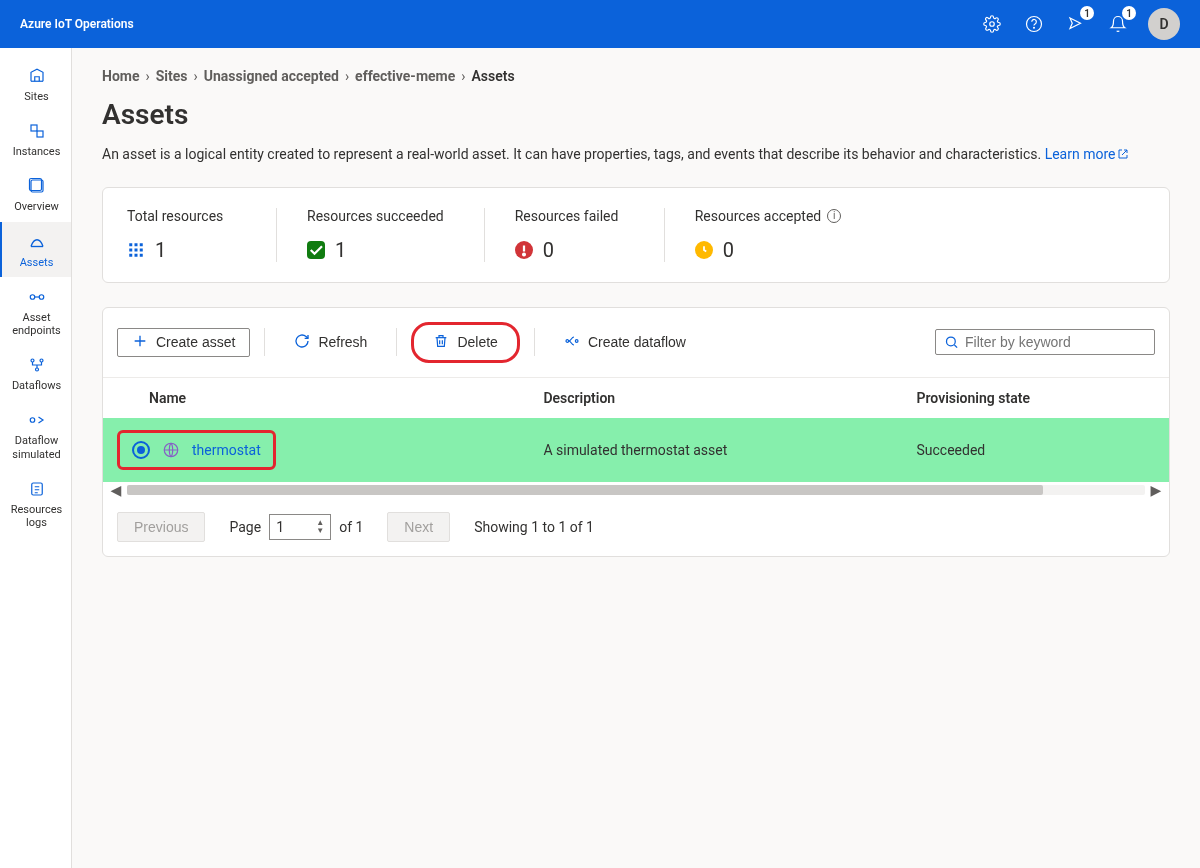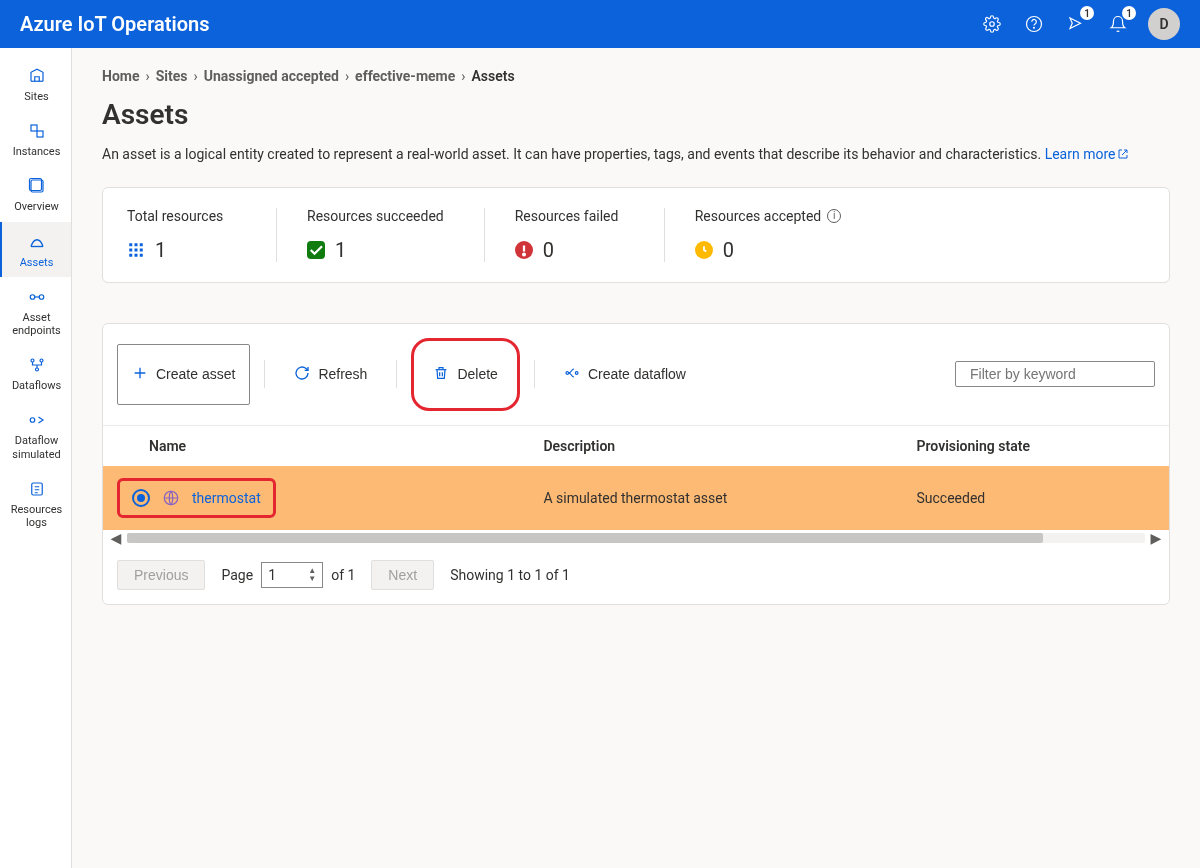--- a/index.html
+++ b/index.html
@@ -1,21 +1,21 @@
 <!DOCTYPE html>
 <html><head>
 <meta charset="utf-8">
 <style>
   * { box-sizing: border-box; margin: 0; padding: 0; }
   html, body { height: 100%; font-family: "Segoe UI", -apple-system, BlinkMacSystemFont, Roboto, "Helvetica Neue", sans-serif; font-size: 14px; color: #323130; background: #faf9f8; }
   body { display: flex; flex-direction: column; }
 
   
   .topbar { height: 48px; background: #0b62da; color: #fff; display: flex; align-items: center; padding: 0 20px; }
-  .topbar .brand { font-weight: 600; font-size: 20px; flex: 1; }
+  .topbar .brand { font-weight: 600; font-size: 12px; flex: 1; }
   .topbar .actions { display: flex; align-items: center; gap: 18px; }
   .topbar .icon-btn { width: 24px; height: 24px; display: inline-flex; align-items: center; justify-content: center; cursor: pointer; position: relative; color: #fff; }
   .topbar .icon-btn svg { width: 18px; height: 18px; }
   .topbar .badge { position: absolute; top: -6px; right: -6px; background: #fff; color: #323130; font-size: 10px; min-width: 14px; height: 14px; border-radius: 7px; display: flex; align-items: center; justify-content: center; font-weight: 600; }
   .topbar .avatar { width: 32px; height: 32px; border-radius: 50%; background: #d2d0ce; color: #323130; display: flex; align-items: center; justify-content: center; font-weight: 600; cursor: pointer; }
 
   
   .shell { flex: 1; display: flex; overflow: hidden; }
 
   
@@ -31,65 +31,65 @@
   .breadcrumb a { color: #605e5c; text-decoration: none; cursor: pointer; font-weight: bold; }
   .breadcrumb .sep { color: #605e5c; }
   .breadcrumb .current { color: #323130; font-weight: 600; }
 
   h1.page-title { font-size: 28px; font-weight: 600; margin-bottom: 14px; }
   .page-desc { font-size: 14px; color: #323130; margin-bottom: 22px; line-height: 1.4; }
   .page-desc a { color: #0b62da; text-decoration: none; }
   .page-desc a svg { width: 12px; height: 12px; vertical-align: -1px; margin-left: 2px; }
 
   
-  .summary-card { background: #fff; border: 1px solid #e1dfdd; border-radius: 6px; padding: 20px 24px; display: flex; margin-bottom: 40px; }
+  .summary-card { background: #fff; border: 1px solid #e1dfdd; border-radius: 6px; padding: 20px 24px; display: flex; margin-bottom: 24px; }
   .summary-item { flex: 0 0 auto; padding-right: 40px; margin-right: 30px; border-right: 1px solid #e1dfdd; min-width: 150px; }
   .summary-item:last-child { border-right: 0; }
   .summary-label { font-size: 14px; color: #323130; margin-bottom: 14px; display: flex; align-items: center; gap: 6px; }
   .summary-value-row { display: flex; align-items: center; gap: 10px; }
   .summary-value { font-size: 20px; font-weight: 400; }
   .mini-icon { width: 18px; height: 18px; display: inline-flex; align-items: center; justify-content: center; border-radius: 3px; }
   .mini-icon.grid { color: #0b62da; }
   .mini-icon.success { background: #107c10; color: #fff; border-radius: 4px; }
   .mini-icon.fail { background: #d13438; color: #fff; border-radius: 50%; }
   .mini-icon.clock { background: #ffb900; color: #fff; border-radius: 50%; }
   .info-icon { width: 14px; height: 14px; border: 1px solid #605e5c; border-radius: 50%; display: inline-flex; align-items: center; justify-content: center; font-size: 10px; color: #605e5c; }
 
   
   .table-card { background: #fff; border: 1px solid #e1dfdd; border-radius: 6px; }
   .toolbar { display: flex; align-items: center; padding: 14px 14px; gap: 4px; border-bottom: 1px solid #edebe9; }
-  .btn { display: inline-flex; align-items: center; gap: 8px; padding: 20px 14px; font-size: 14px; border: 1px solid transparent; background: transparent; cursor: pointer; border-radius: 2px; color: #323130; }
+  .btn { display: inline-flex; align-items: center; gap: 8px; padding: 4px 14px; font-size: 14px; border: 1px solid transparent; background: transparent; cursor: pointer; border-radius: 2px; color: #323130; }
   .btn.primary-outline { border-color: #8a8886; }
   .btn svg { width: 16px; height: 16px; }
   .btn .icon-blue { color: #0b62da; }
   .toolbar .sep-v { width: 1px; height: 28px; background: #e1dfdd; margin: 0 10px; }
   .highlight-red { border: 3px solid #e3262f; border-radius: 18px; padding: 3px 4px; }
   .toolbar .spacer { flex: 1; }
-  .filter-box { display: flex; align-items: center; border: 1px solid #8a8886; border-radius: 2px; padding: 4px 8px; width: 200px; }
+  .filter-box { display: flex; align-items: center; border: 1px solid #8a8886; border-radius: 2px; padding: 4px 8px; width: 220px; }
   .filter-box svg { width: 16px; height: 16px; color: #0b62da; margin-right: 6px; }
   .filter-box input { border: 0; outline: 0; flex: 1; font-size: 14px; color: #605e5c; }
 
   table.data { width: 100%; border-collapse: collapse; }
   table.data th { text-align: left; font-weight: 600; font-size: 14px; padding: 12px 14px; color: #323130; }
   table.data td { padding: 12px 14px; font-size: 14px; }
-  table.data tbody tr { background: #fdba74; }
+  table.data tbody tr { background: #86efac; }
   .radio-on { width: 18px; height: 18px; border: 2px solid #0b62da; border-radius: 50%; display: inline-flex; align-items: center; justify-content: center; }
   .radio-on::after { content: ""; width: 8px; height: 8px; background: #0b62da; border-radius: 50%; }
   .asset-icon { width: 18px; height: 18px; }
   .asset-link { color: #0b62da; text-decoration: none; cursor: pointer; }
   .row-highlight { border: 3px solid #e3262f; border-radius: 6px; display: inline-flex; align-items: center; gap: 12px; padding: 8px 12px; }
 
   
   .scroll-row { display: flex; align-items: center; padding: 0 6px; height: 16px; }
   .scroll-row .arrow { width: 14px; height: 14px; display: flex; align-items: center; justify-content: center; color: #605e5c; cursor: pointer; }
   .scroll-row .track { flex: 1; height: 10px; background: #f3f2f1; margin: 0 4px; position: relative; border-radius: 2px; }
   .scroll-row .thumb { position: absolute; left: 0; top: 0; height: 100%; width: 90%; background: #c8c6c4; border-radius: 2px; }
 
   
-  .pagination { display: flex; align-items: center; gap: 16px; padding: 14px; }
+  .pagination { display: flex; align-items: center; gap: 24px; padding: 14px; }
   .page-btn { padding: 6px 16px; border: 1px solid #e1dfdd; background: #f3f2f1; color: #a19f9d; border-radius: 2px; cursor: not-allowed; font-size: 14px; }
   .page-input-wrap { display: flex; align-items: center; gap: 8px; font-size: 14px; }
   .page-input { width: 62px; border: 1px solid #8a8886; padding: 4px 6px; font-size: 14px; display: flex; align-items: center; justify-content: space-between; }
   .page-input .spin { display: flex; flex-direction: column; font-size: 8px; color: #605e5c; line-height: 1; }
   .showing { font-size: 14px; color: #323130; }
 </style>
 </head>
 <body>
 
 <div class="topbar">

